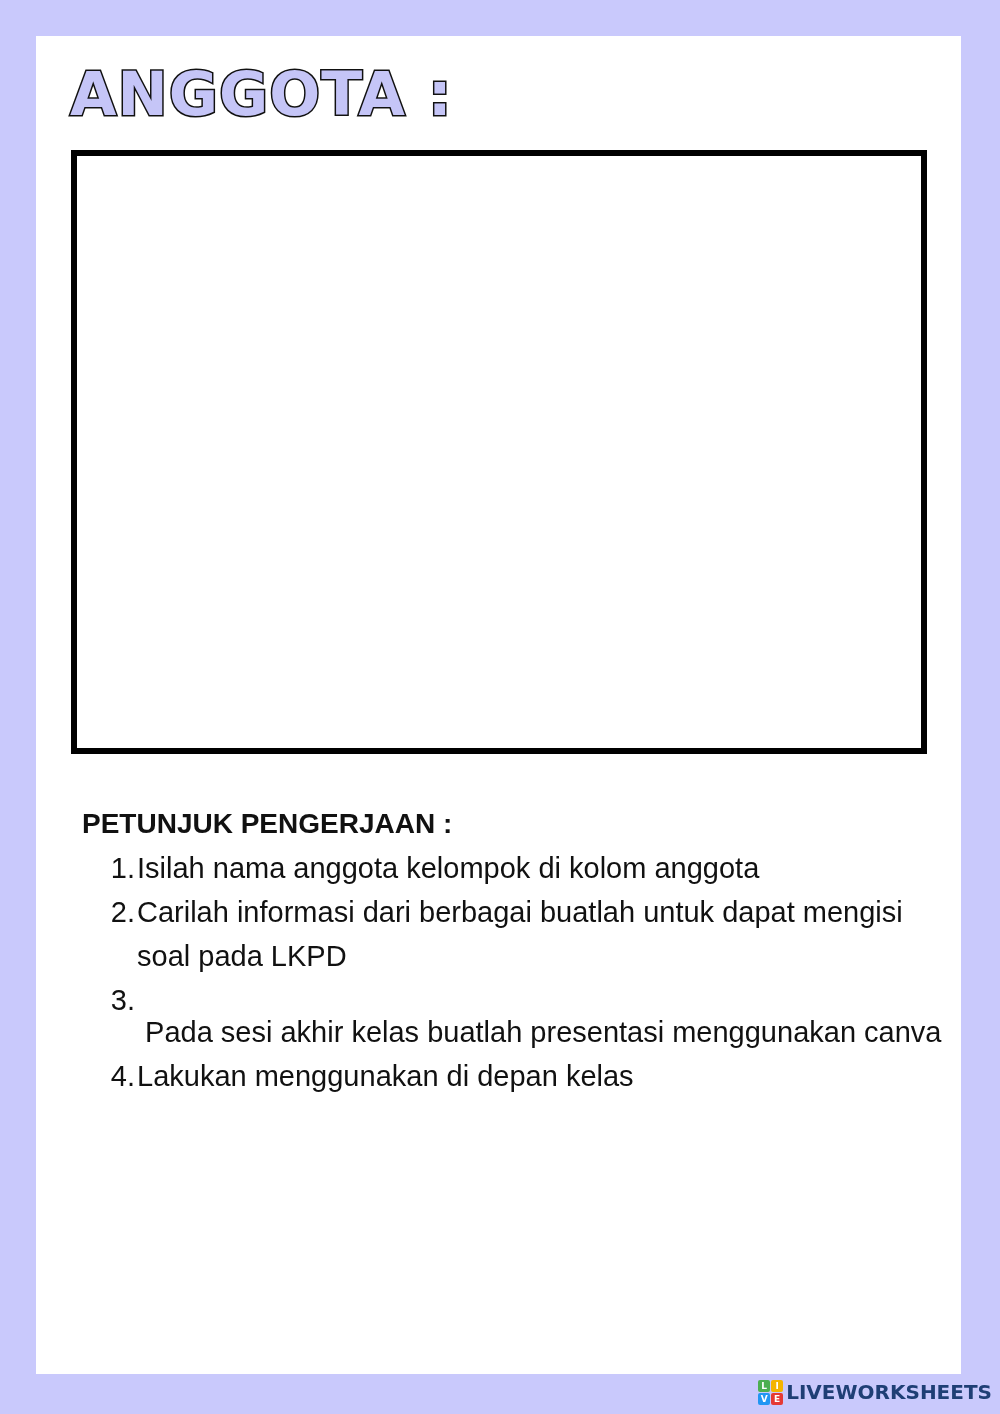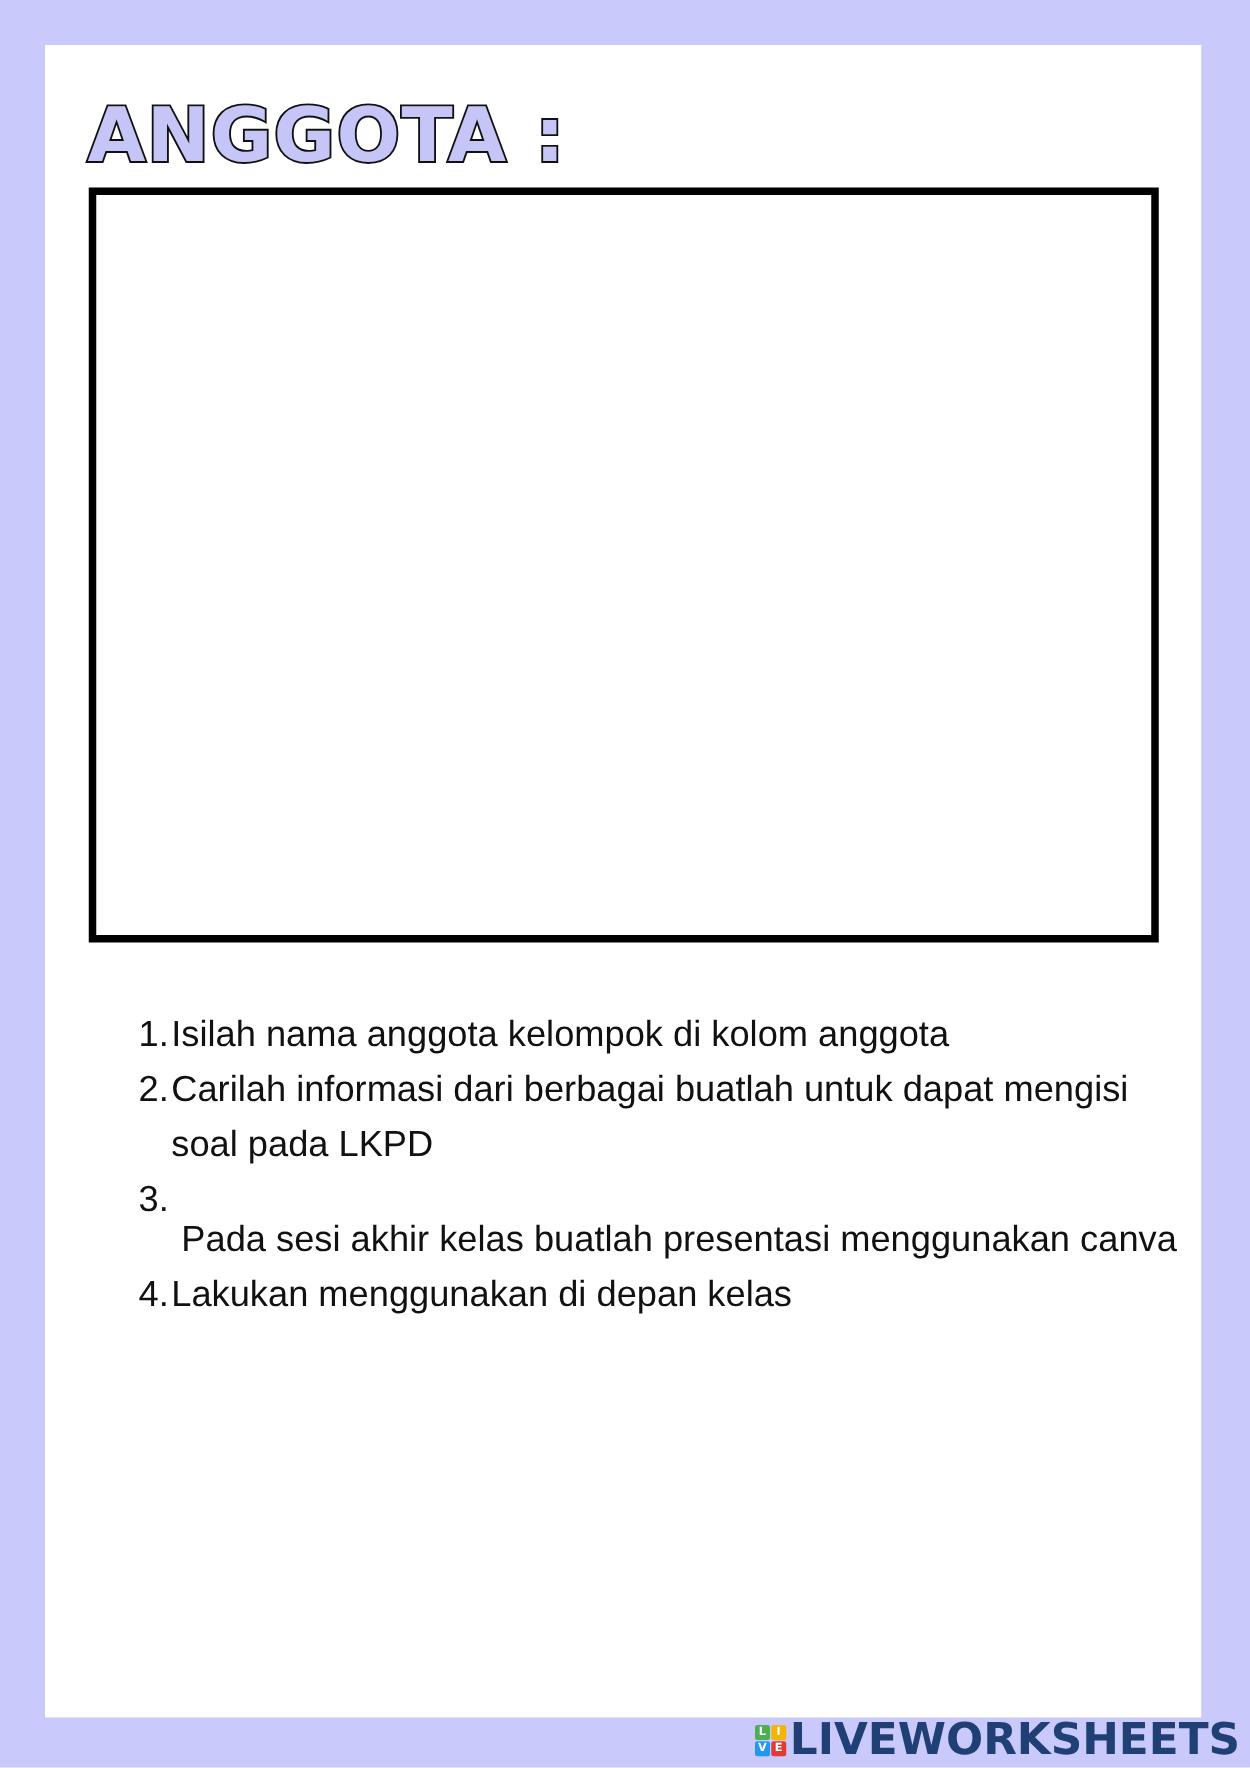--- a/index.html
+++ b/index.html
@@ -21,21 +21,20 @@
     left: 70px; top: 58px;
     font-family: "DejaVu Sans", sans-serif;
     font-weight: bold;
     font-size: 60px;
     letter-spacing: 1px;
     color: #c5c5f7;
     -webkit-text-stroke: 3px #111111;
     paint-order: stroke fill;
     line-height: 72px;
     white-space: nowrap;
-    margin-top: 15px;
   }
   .member-box {
     position: absolute;
     left: 71px; top: 150px;
     width: 844px; height: 592px;
     border: 6px solid #000000;
     background: #ffffff;
   }
   .instructions {
     position: absolute;
@@ -86,36 +85,37 @@
     font-family: "DejaVu Sans", sans-serif;
     font-weight: bold;
     font-size: 9px;
     color: #ffffff;
     display: flex; align-items: center; justify-content: center;
     border-radius: 2px;
   }
   .logo-word {
     font-family: "DejaVu Sans", sans-serif;
     font-weight: bold;
-    font-size: 35px;
+    font-size: 20px;
     letter-spacing: 0px;
     color: #1f3f75;
     line-height: 36px;
   }
 </style>
 </head>
 <body>
 
 <div class="panel"></div>
 
 <div class="title">ANGGOTA :</div>
 
 <div class="member-box"></div>
 
 <div class="instructions">
+  <p class="inst-heading">PETUNJUK PENGERJAAN :</p>
   <ol class="inst-list">
     <li class="inst-item">
       <span class="inst-num">1.</span>
       <span class="inst-text">Isilah nama anggota kelompok di kolom anggota</span>
     </li>
     <li class="inst-item">
       <span class="inst-num">2.</span>
       <span class="inst-text">Carilah informasi dari berbagai buatlah untuk dapat mengisi soal pada LKPD</span>
     </li>
     <li class="inst-item">

